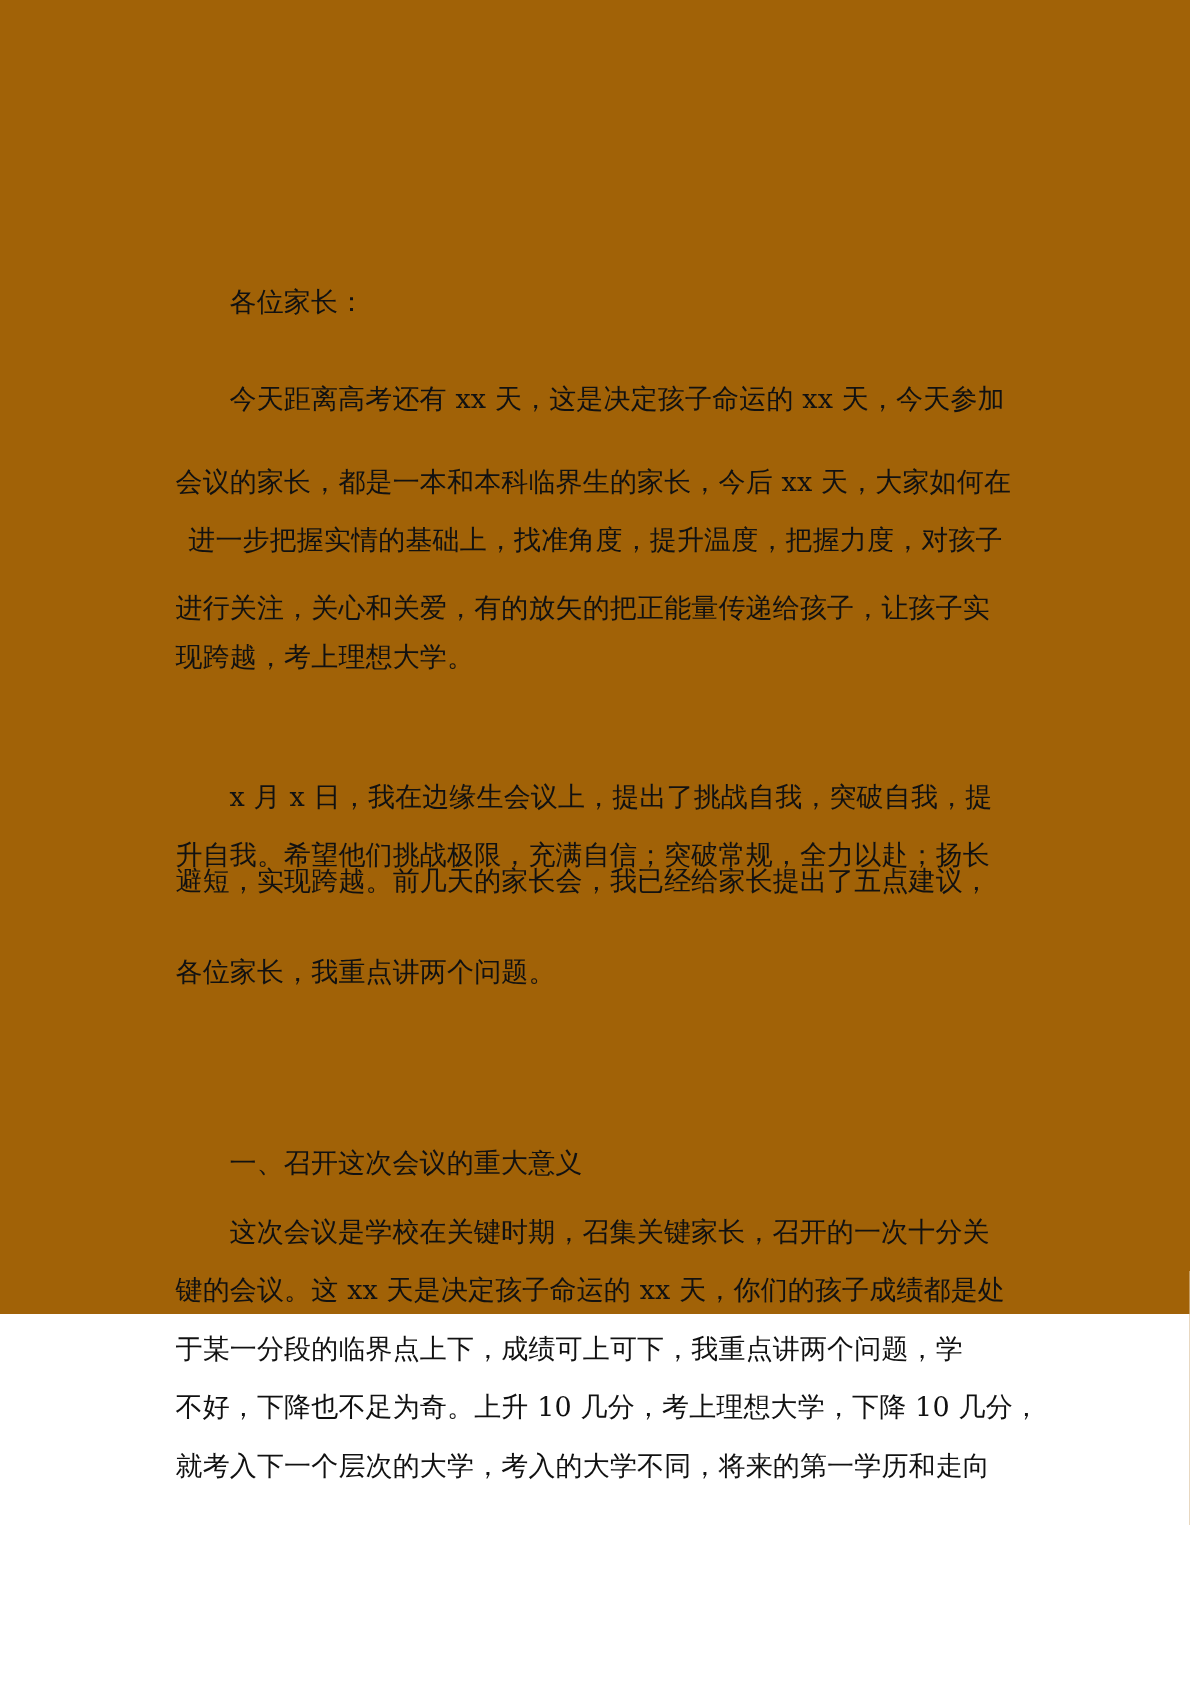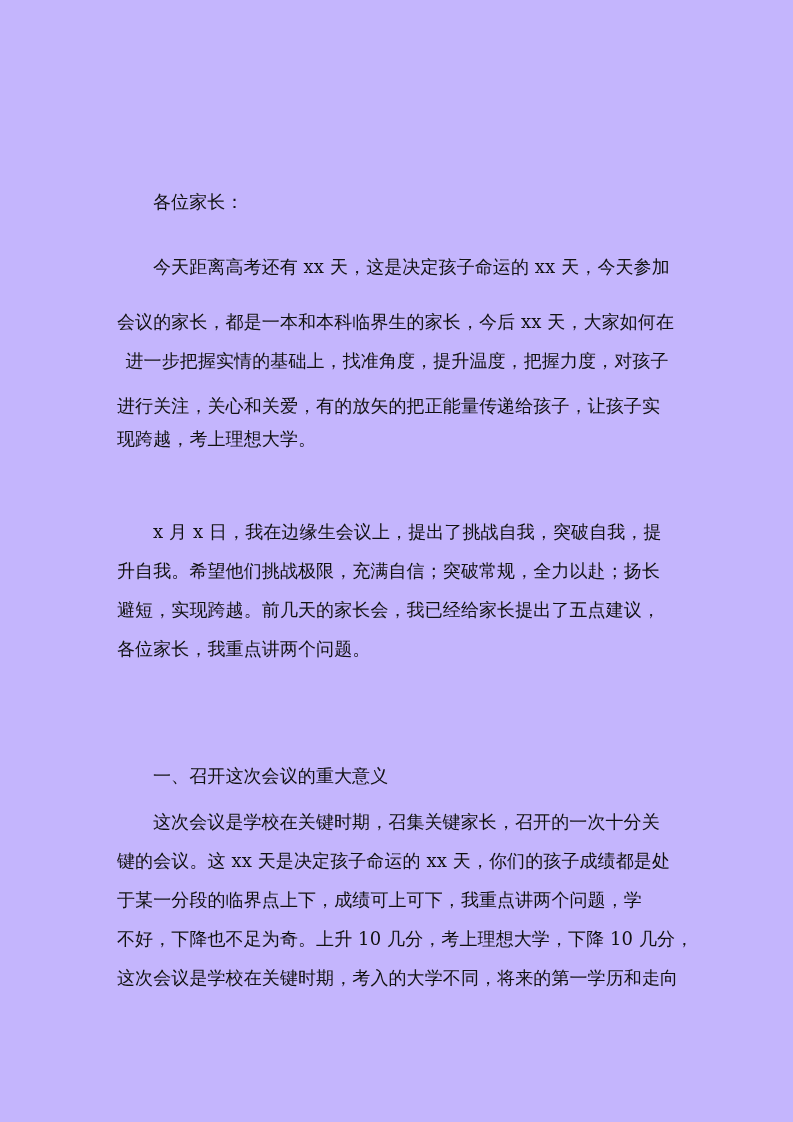--- a/index.html
+++ b/index.html
@@ -1,17 +1,17 @@
 <!DOCTYPE html>
 <html><head>
   <meta charset="utf-8">
   <style>
     html, body { margin: 0; padding: 0; background: #ffffff; }
     body { width: 793px; height: 1122px; position: relative; overflow: hidden; }
-    .page { position: absolute; left: 0; top: 0; width: 793px; height: 1122px; background: #c4b5fd; text-decoration: underline; }
+    .page { position: absolute; left: 0; top: 0; width: 793px; height: 876px; background: #a16207; text-decoration: underline; }
     .line {
       position: absolute;
       left: 117px;
       width: 560px;
       font-family: "DejaVu Serif", "Liberation Serif", serif;
       font-size: 18px;
       line-height: 22px;
       color: #111111;
       white-space: nowrap;
       letter-spacing: 0.1px;
@@ -28,26 +28,26 @@
     <div class="line indent" style="top:256px;">今天距离高考还有 xx 天，这是决定孩子命运的 xx 天，今天参加</div>
     <div class="line" style="top:311px;">会议的家长，都是一本和本科临界生的家长，今后 xx 天，大家如何在</div>
     <div class="line" style="top:350px;text-align:center;">进一步把握实情的基础上，找准角度，提升温度，把握力度，对孩子</div>
     <div class="line" style="top:395px;">进行关注，关心和关爱，有的放矢的把正能量传递给孩子，让孩子实</div>
     <div class="line" style="top:428px;">现跨越，考上理想大学。</div>
   </div>
 
   <div>
     <div class="line indent" style="top:521px;">x 月 x 日，我在边缘生会议上，提出了挑战自我，突破自我，提</div>
     <div class="line" style="top:560px;">升自我。希望他们挑战极限，充满自信；突破常规，全力以赴；扬长</div>
-    <div class="line" style="top:599px;">避短，实现跨越。前几天的家长会，我已经给家长提出了五点建议，</div>
+    <div class="line" style="top:577px;">避短，实现跨越。前几天的家长会，我已经给家长提出了五点建议，</div>
     <div class="line" style="top:638px;">各位家长，我重点讲两个问题。</div>
   </div>
 
   <div class="line indent" style="top:731px;margin-top:34px;">一、召开这次会议的重大意义</div>
 
   <div>
     <div class="line indent" style="top:811px;">这次会议是学校在关键时期，召集关键家长，召开的一次十分关</div>
     <div class="line" style="top:850px;">键的会议。这 xx 天是决定孩子命运的 xx 天，你们的孩子成绩都是处</div>
     <div class="line" style="top:889px;">于某一分段的临界点上下，成绩可上可下，我重点讲两个问题，学</div>
     <div class="line" style="top:928px;">不好，下降也不足为奇。上升 10 几分，考上理想大学，下降 10 几分，</div>
-    <div class="line" style="top:967px;">这次会议是学校在关键时期，考入的大学不同，将来的第一学历和走向</div>
+    <div class="line" style="top:967px;">就考入下一个层次的大学，考入的大学不同，将来的第一学历和走向</div>
   </div>
 </div>
 
 </body></html>

